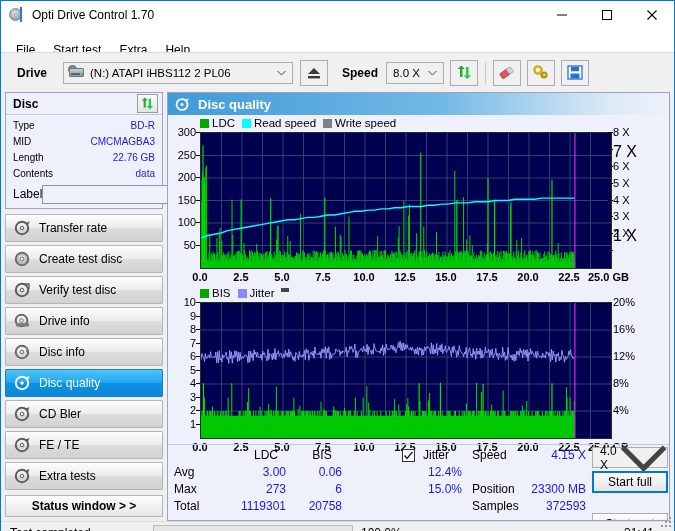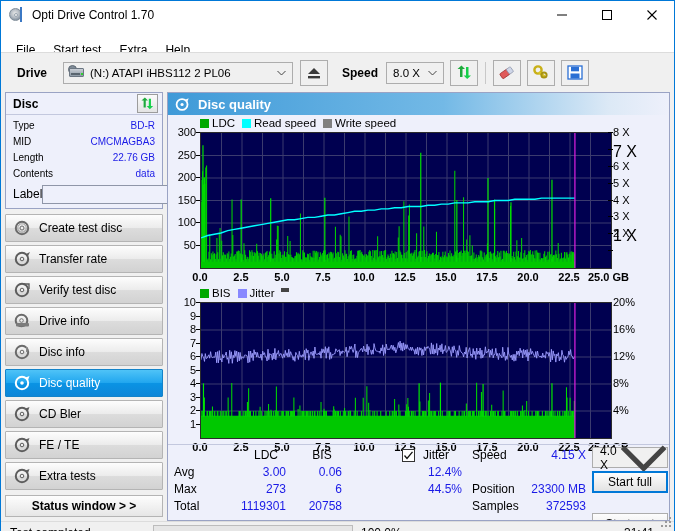--- a/index.html
+++ b/index.html
@@ -400,37 +400,37 @@
                 <circle cx="7.5" cy="7.5" r="1.2" fill="#ffffff" stroke="#999" stroke-width="0.5"></circle>
               </svg>
             </span>
           </div>
         </div>
       </div>
 
       <div class="navbtn">
         <span class="nicon">
           <svg width="17" height="16" viewBox="0 0 17 16">
+              <circle cx="8" cy="8" r="6.2" fill="none" stroke="#5d5d5d" stroke-width="2"></circle>
+              <circle cx="8" cy="8" r="1.8" fill="#e8e8e8" stroke="#5d5d5d" stroke-width="1"></circle>
+              <path d="M12 3 L16 1 L14 5 Z" fill="#5d5d5d"></path>
+            </svg>
+        </span>
+        <span>Transfer rate</span>
+      </div>
+
+      <div class="navbtn">
+        <span class="nicon">
+          <svg width="17" height="16" viewBox="0 0 17 16">
               <circle cx="8" cy="8" r="6.2" fill="none" stroke="#6a6a6a" stroke-width="2"></circle>
               <circle cx="8" cy="8" r="2" fill="#efefef" stroke="#6a6a6a" stroke-width="1"></circle>
               <circle cx="8" cy="8" r="4.2" fill="none" stroke="#8a8a8a" stroke-width="0.8"></circle>
             </svg>
         </span>
         <span>Create test disc</span>
-      </div>
-
-      <div class="navbtn">
-        <span class="nicon">
-          <svg width="17" height="16" viewBox="0 0 17 16">
-              <circle cx="8" cy="8" r="6.2" fill="none" stroke="#5d5d5d" stroke-width="2"></circle>
-              <circle cx="8" cy="8" r="1.8" fill="#e8e8e8" stroke="#5d5d5d" stroke-width="1"></circle>
-              <path d="M12 3 L16 1 L14 5 Z" fill="#5d5d5d"></path>
-            </svg>
-        </span>
-        <span>Transfer rate</span>
       </div>
 
       <div class="navbtn">
         <span class="nicon">
           <svg width="17" height="16" viewBox="0 0 17 16">
               <circle cx="8" cy="8" r="6.2" fill="none" stroke="#5d5d5d" stroke-width="2"></circle>
               <circle cx="8" cy="8" r="1.8" fill="#efefef" stroke="#5d5d5d" stroke-width="1"></circle>
               <path d="M10 2 L15 2 L15 7" fill="none" stroke="#5d5d5d" stroke-width="1.4"></path>
             </svg>
         </span>
@@ -1448,21 +1448,21 @@
         <div class="st v" style="left:114px; top:37px; width:60px;">6</div>
         <div class="st v" style="left:104px; top:54px; width:70px;">20758</div>
 
         <div class="chkbox" style="left:234px; top:4px;">
           <svg width="11" height="11" viewBox="0 0 11 11">
               <path d="M1.5 5.5 L4 8.5 L9.5 1.8" fill="none" stroke="#111" stroke-width="1.3"></path>
             </svg>
         </div>
         <div class="st k" style="left:255px; top:3px;">Jitter</div>
         <div class="st v" style="left:216px; top:20px; width:78px;">12.4%</div>
-        <div class="st v" style="left:216px; top:37px; width:78px;">44.5%</div>
+        <div class="st v" style="left:216px; top:37px; width:78px;">15.0%</div>
 
         <div class="st k" style="left:304px; top:3px;">Speed</div>
         <div class="st v" style="left:356px; top:3px; width:62px;">4.15 X</div>
         <div class="st k" style="left:304px; top:37px;">Position</div>
         <div class="st v" style="left:346px; top:37px; width:72px;">23300 MB</div>
         <div class="st k" style="left:304px; top:54px;">Samples</div>
         <div class="st v" style="left:346px; top:54px; width:72px;">372593</div>
 
         <div class="combo-sm" style="left:424px; top:2px; width:76px;">
           <span>4.0 X</span>

